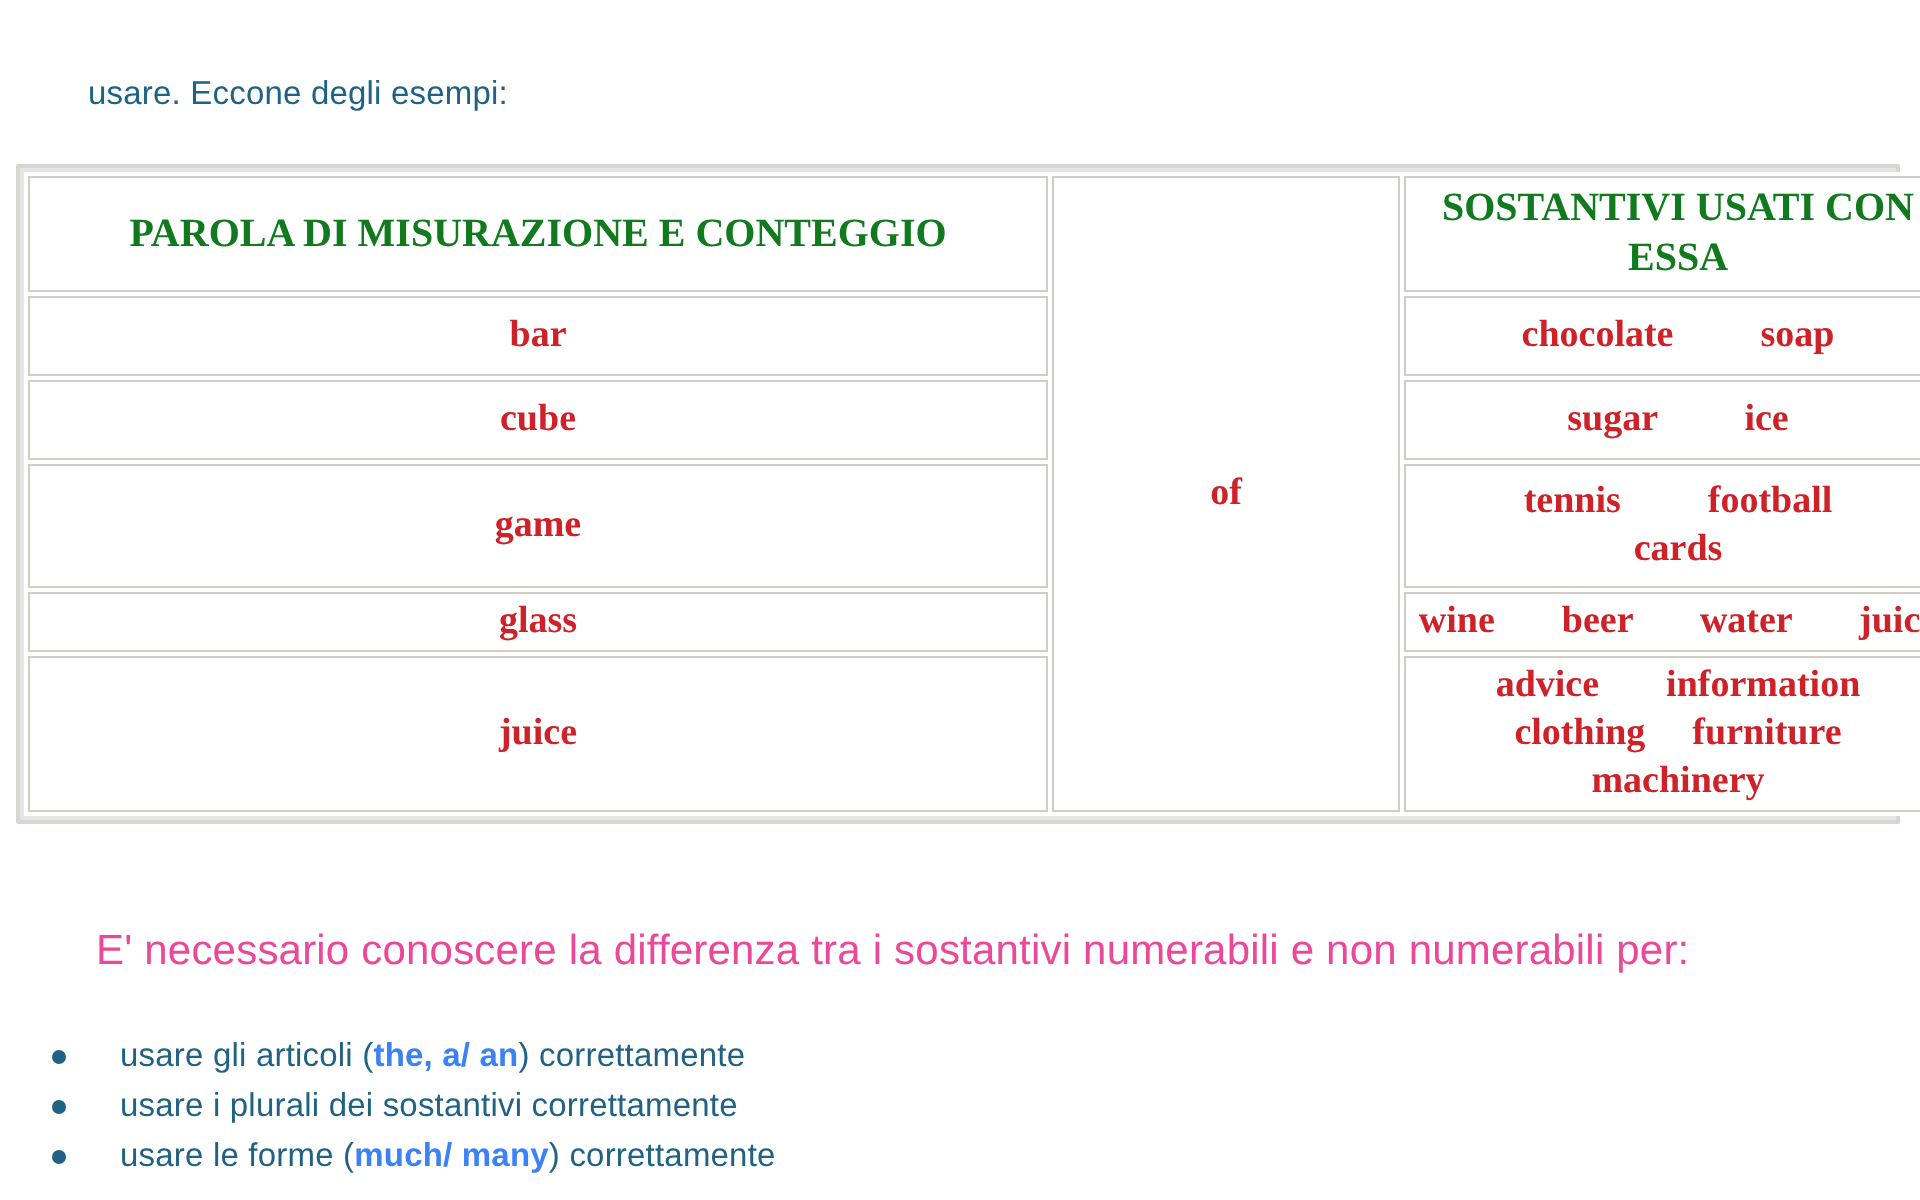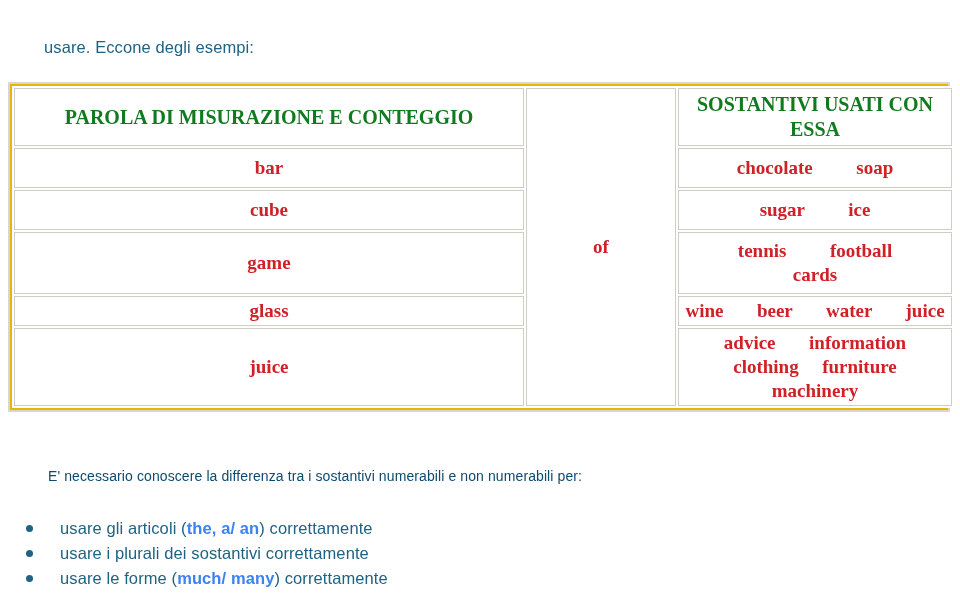--- a/index.html
+++ b/index.html
@@ -30,21 +30,21 @@
   }
 
   
   .tbl-wrap {
     position: absolute;
     left: 8px;
     top: 82px;
     width: 942px;
     border: 2px solid #D8D6CE;
     border-radius: 1px;
-    background: #eab308;
+    background: #e5e5e5;
     box-sizing: border-box;
     padding: 2px;
   }
   table.words {
     border-collapse: separate;
     border-spacing: 2px;
     width: 100%;
     table-layout: fixed;
     background: #ffffff;
   }
@@ -63,21 +63,21 @@
     font-size: 20px;
     line-height: 25px;
     height: 58px;
   }
   td.word {
     color: #CE2128;
     font-size: 19px;
     line-height: 24px;
   }
   td.col-left  { width: 510px; }
-  td.col-mid   { width: 150px; margin-top: 34px; }
+  td.col-mid   { width: 174px; margin-top: 34px; }
   td.col-right { width: 274px; }
 
   tr.r-bar   td { height: 40px; }
   tr.r-cube  td { height: 40px; margin-left: 13px; }
   tr.r-game  td { height: 62px; }
   tr.r-glass td { height: 29px; }
   tr.r-piece td { height: 76px; }
 
   td.of-cell {
     color: #CE2128;
@@ -93,22 +93,22 @@
   .nouns .gap-lg { display: inline-block; width: 34px; }
   .nouns .gap-md { display: inline-block; width: 24px; }
   .nouns .gap-sm { display: inline-block; width: 14px; }
 
   
   .outro {
     position: absolute;
     left: 48px;
     top: 463px;
     width: 880px;
-    color: #0c4a6e;
-    font-size: 14px;
+    color: #ec4899;
+    font-size: 21px;
     line-height: 26px;
     letter-spacing: 0.1px;
   }
   ul.tips {
     position: absolute;
     left: 8px;
     top: 516px;
     margin: 0;
     padding: 0 0 0 52px;
     list-style: none;

